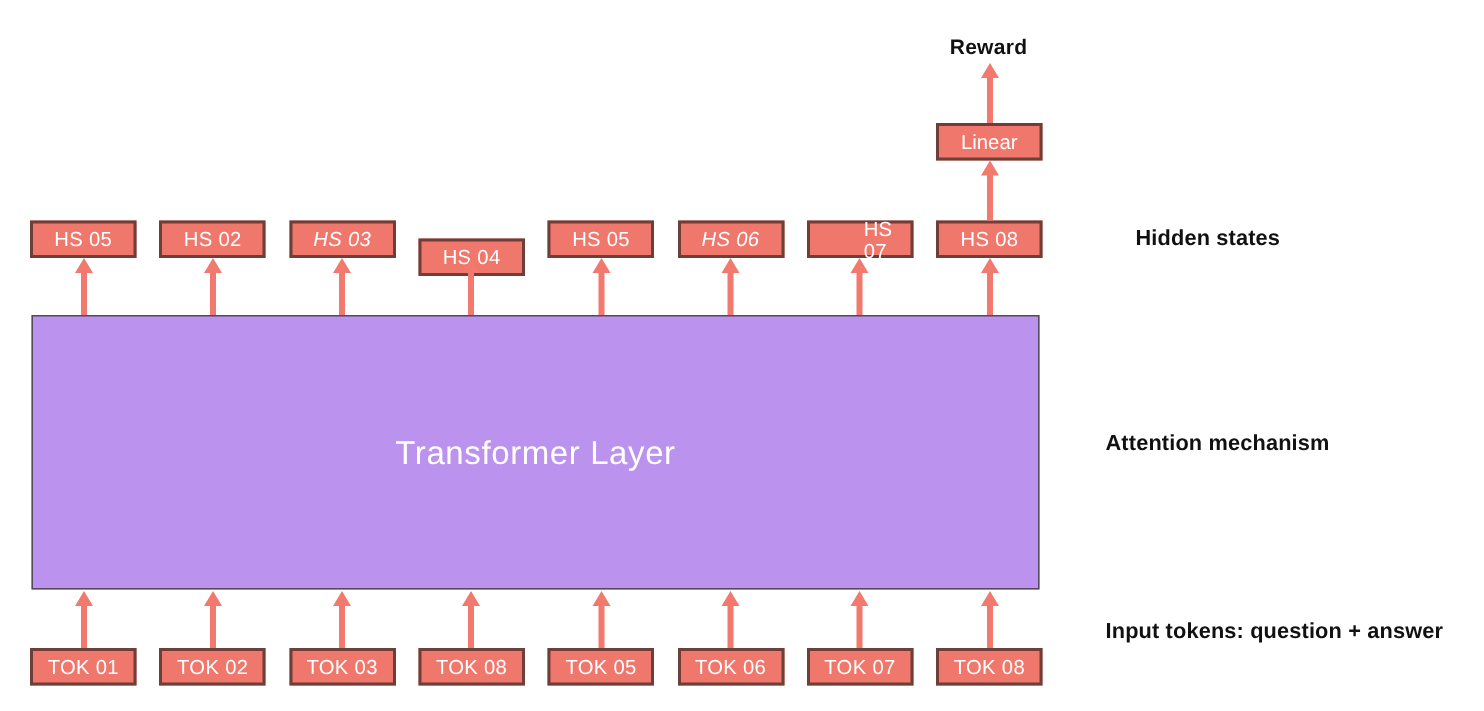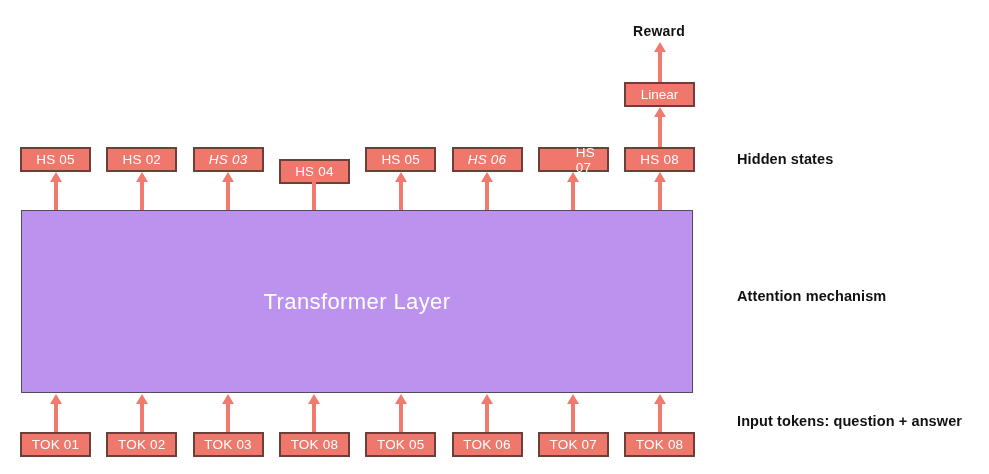--- a/index.html
+++ b/index.html
@@ -77,21 +77,21 @@
   .annotation {
     position: absolute;
     left: 737px;
     font-size: 14.5px;
     font-weight: 700;
     color: var(--ann-text);
     letter-spacing: 0.1px;
     white-space: nowrap;
   }
   .ann-linear  { top: 87px; }
-  .ann-hidden  { top: 151px; }
+  .ann-hidden  { top: 151px; margin-left: 20px; }
   .ann-attn    { top: 288px; }
   .ann-tokens  { top: 413px; }
   .arrow {
     position: absolute;
     width: 12px;
   }
   .arrow::before {
     content: "";
     position: absolute;
     top: 0;

